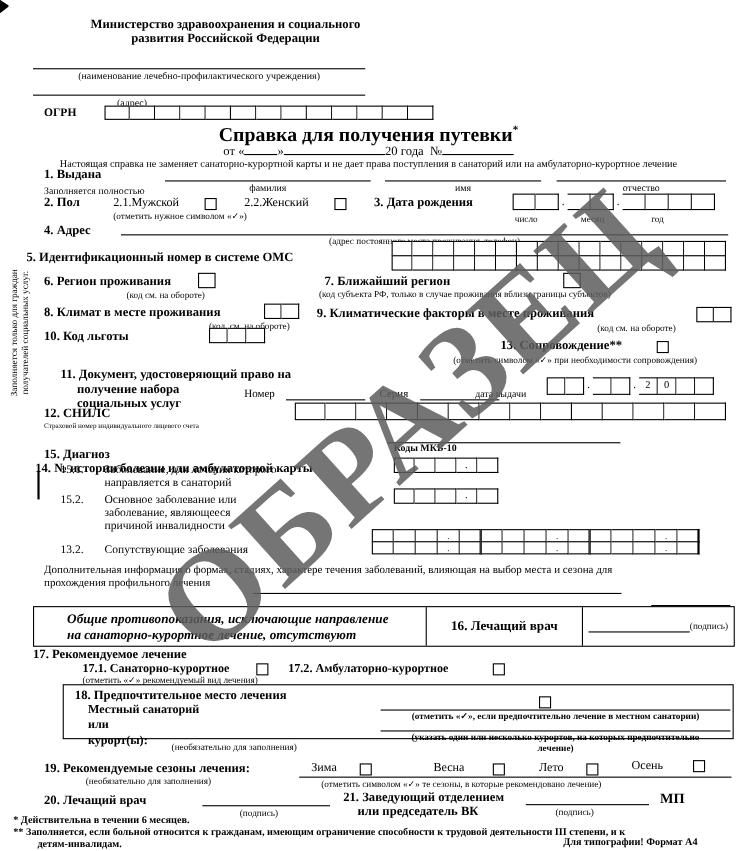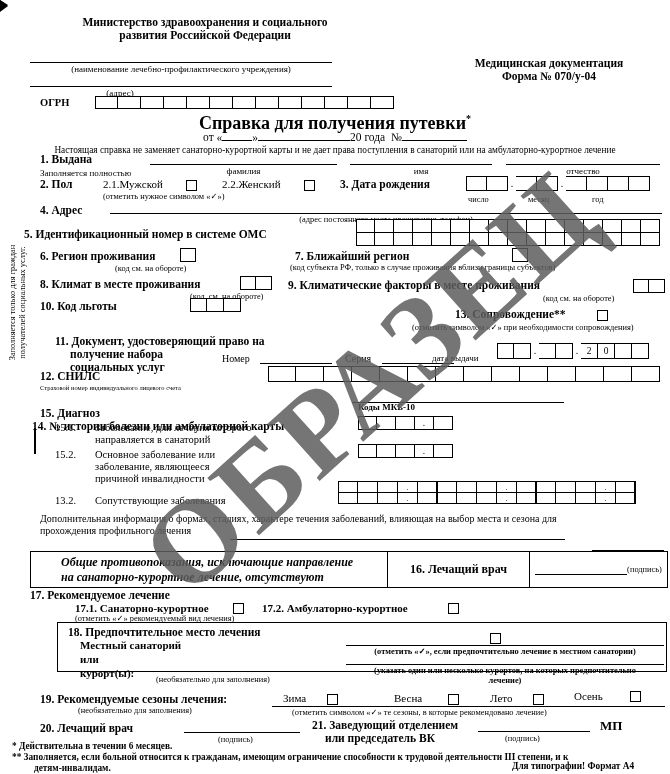--- a/index.html
+++ b/index.html
@@ -51,24 +51,20 @@
 
 <div id="page">
 
   <div class="abs tri" style="left:0;top:5;border-width:5px 0 5px 8px;"></div>
   <div class="abs tri" style="left:0;top:38;border-width:6px 0 6px 8px;"></div>
 
   <div class="abs b t115 ctr" style="left:55;left:55px;top:16px;width:300px;">
     <div>Министерство здравоохранения и социального</div>
     <div>развития Российской Федерации</div>
   </div>
-  <div class="abs b t115 ctr" style="left:430px;top:57px;width:238px;">
-    <div>Медицинская документация</div>
-    <div>Форма №  070/у-04</div>
-  </div>
   <div class="abs ul" style="left:30px;top:50px;width:302px;height:12px;"></div>
   <div class="abs cap9 ctr" style="left:30px;top:64px;width:302px;">(наименование лечебно-профилактического учреждения)</div>
   <div class="abs ul" style="left:30px;top:74px;width:302px;height:12px;"></div>
   <div class="abs cap9 ctr" style="left:55px;top:88px;width:130px;">(адрес)</div>
   <div class="abs b t105" style="left:40px;top:97px;">ОГРН</div>
   <div class="abs cells og" style="left:95px;top:96px;">
     <span class="c"></span>
       <span class="c"></span>
       <span class="c"></span>
       <span class="c"></span>

